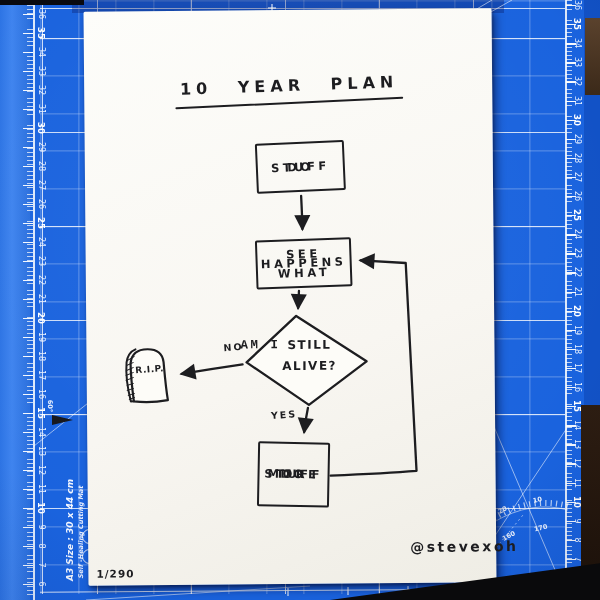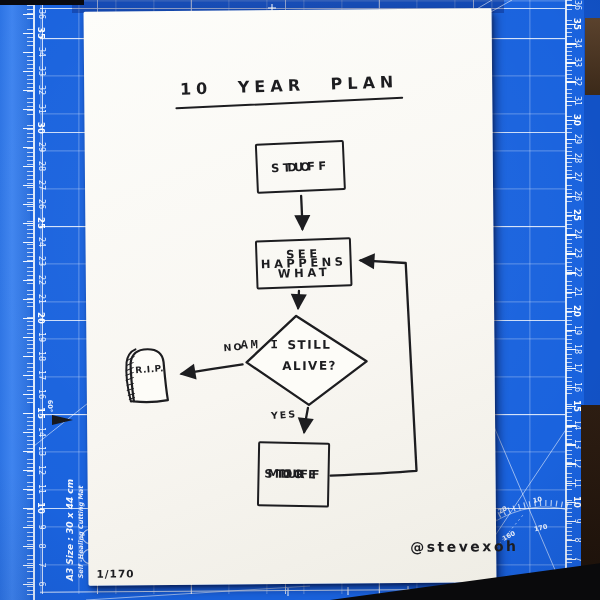--- a/index.html
+++ b/index.html
@@ -242,16 +242,16 @@
     <div class="node box3 hand">
       <span>DO</span>
       <span>MORE</span>
       <span>STUFF</span>
     </div>
 
     <div class="small-label no-label hand">NO</div>
     <div class="small-label yes-label hand">YES</div>
     <div class="rip hand">R.I.P.</div>
 
-    <div class="edition hand">1/170</div>
+    <div class="edition hand">1/290</div>
     <div class="signature hand">@stevexoh</div>
   </div>
 </div>
 
 </body></html>

